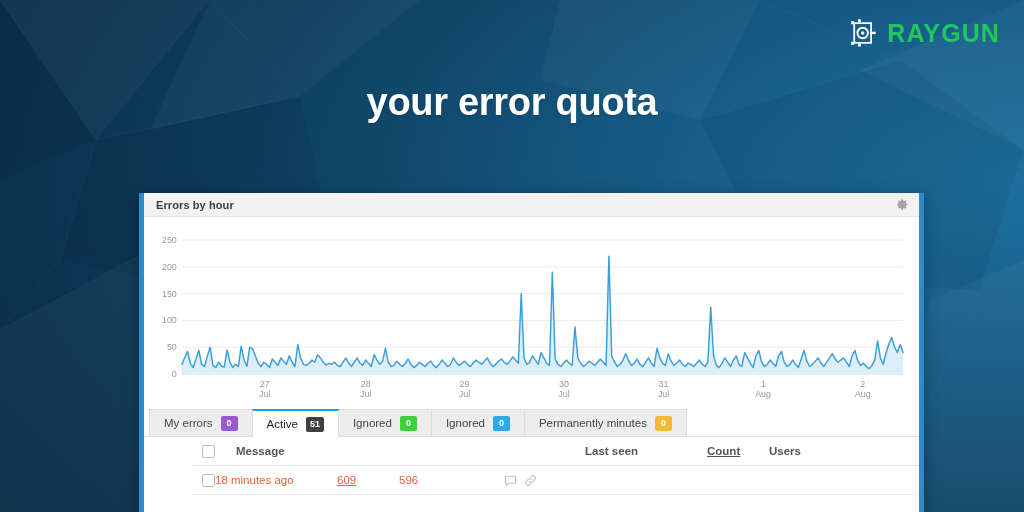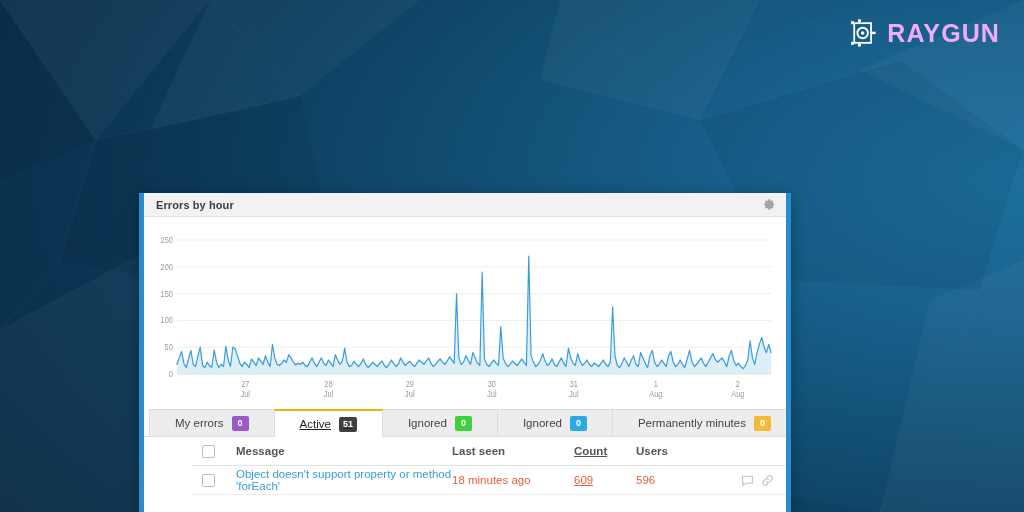--- a/index.html
+++ b/index.html
@@ -20,21 +20,21 @@
   #bg-facets svg{ width:100%; height:100%; display:block; }
 
   
   #logo{
     position:absolute; top:18px; right:24px;
     display:flex; align-items:center; gap:7px;
     z-index:6;
   }
   #logo .mark{ width:30px; height:30px; display:block; }
   #logo .word{
-    color:#f0abfc;
+    color:#22c55e;
     font-size:25px;
     font-weight:bold;
     letter-spacing:1.1px;
     line-height:1;
     font-family:"Liberation Sans", sans-serif;
   }
 
   
   #headline{
     position:absolute; top:77px; left:0; right:0;
@@ -45,21 +45,21 @@
     line-height:1.35;
     letter-spacing:-0.3px;
     text-shadow:0 1px 3px rgba(0,0,0,.18);
   }
   #headline .l2{ display:block; }
 
   
   #app-card{
     position:absolute;
     left:139px; top:193px;
-    width:652px; height:319px;
+    width:785px; height:319px;
     background:#ffffff;
     box-shadow:0 3px 14px rgba(0,0,0,.30);
     z-index:5;
     display:flex; flex-direction:column;
     overflow:hidden;
     border-left:5px solid #2b8ccb;
     border-right:5px solid #2b8ccb;
   }
 
   
@@ -94,39 +94,38 @@
   #tabs{
     flex:0 0 33px;
     display:flex; align-items:flex-end;
     background:#ffffff;
     border-bottom:1px solid #dcdcdc;
     padding-left:5px;
   }
   .tab{
     height:27px;
     display:flex; align-items:center; gap:8px;
-    padding:0 25px;
+    padding:0 14px;
     background:#ededed;
     border:1px solid #dcdcdc;
     border-bottom:none;
     margin-right:-1px;
     font-size:11.5px;
     color:#444;
     position:relative;
     cursor:pointer;
     white-space:nowrap;
   }
   .tab.active{
     background:#ffffff;
     color:#222;
-    border-top:2px solid #eab308;
+    border-top:2px solid #0ea5e9;
     height:28px;
     margin-bottom:-1px;
     z-index:2;
-    text-decoration:underline;
   }
   .badge{
     display:inline-flex; align-items:center; justify-content:center;
     min-width:17px; height:15px;
     padding:0 4px;
     border-radius:2px;
     color:#fff;
     font-size:9px;
     font-weight:bold;
     line-height:1;
@@ -202,20 +201,21 @@
     <rect x="22" y="14.6" width="5.4" height="2.6" fill="#ffffff"></rect>
     <rect x="1.2" y="3.4" width="3.2" height="3.2" fill="#ffffff"></rect>
     <rect x="1.2" y="25.4" width="3.2" height="3.2" fill="#ffffff"></rect>
     <rect x="8.6" y="1.4" width="3" height="3" fill="#ffffff"></rect>
     <rect x="8.6" y="27.5" width="3" height="3" fill="#ffffff"></rect>
   </svg>
   <span class="word">RAYGUN</span>
 </div>
 
 <h1 id="headline">
+  <span class="l2">your error quota</span>
 </h1>
 
 <div id="app-card">
 
   <div id="widget-header">
     <span id="widget-title">Errors by hour</span>
     <svg id="gear-icon" viewBox="0 0 24 24" aria-hidden="true">
       <path fill="#666" d="M12 8.6a3.4 3.4 0 100 6.8 3.4 3.4 0 000-6.8zm0 5a1.6 1.6 0 110-3.2 1.6 1.6 0 010 3.2z"></path>
       <path fill="#666" d="M21 13.6v-3.2l-2.3-.4a7 7 0 00-.7-1.7l1.3-1.9-2.3-2.3-1.9 1.3a7 7 0 00-1.7-.7L13 2.4h-3.2l-.4 2.3a7 7 0 00-1.7.7L5.8 4.1 3.5 6.4l1.3 1.9a7 7 0 00-.7 1.7l-2.3.4v3.2l2.3.4c.16.6.4 1.17.7 1.7l-1.3 1.9 2.3 2.3 1.9-1.3c.53.3 1.1.54 1.7.7l.4 2.3H13l.4-2.3c.6-.16 1.17-.4 1.7-.7l1.9 1.3 2.3-2.3-1.3-1.9c.3-.53.54-1.1.7-1.7l2.3-.4z"></path>
     </svg>
@@ -290,21 +290,20 @@
       <div class="cb"></div>
       <div class="c-msg">Message</div>
       <div class="c-seen">Last seen</div>
       <div class="c-count">Count</div>
       <div class="c-users">Users</div>
       <div class="c-icons"></div>
     </div>
     <div id="rows">
         <div class="trow">
           <div class="cb"></div>
-          <div class="c-msg"><a class="link">Object doesn't support property or method 'forEach'</a></div>
           <div class="c-seen warn">18 minutes ago</div>
           <div class="c-count warn">609</div>
           <div class="c-users warn">596</div>
           <div class="c-icons">
             <svg class="ic" viewBox="0 0 24 24">
               <path fill="none" stroke="#777" stroke-width="2" d="M3 4h18v13H9l-5 4v-4H3z"></path>
             </svg>
             <svg class="ic" viewBox="0 0 24 24">
               <g fill="none" stroke="#777" stroke-width="2" stroke-linecap="round">
                 <path d="M10 14a4.5 4.5 0 006.4 0l3-3a4.5 4.5 0 10-6.4-6.4L11.3 6.3"></path>

